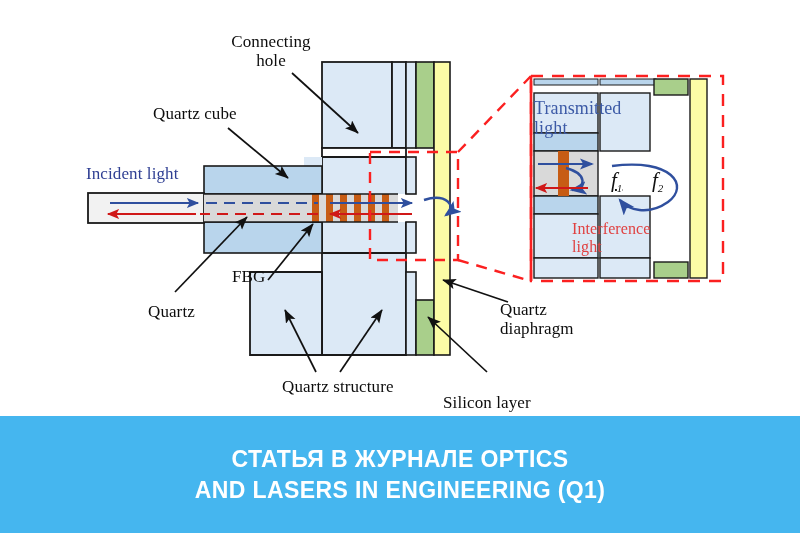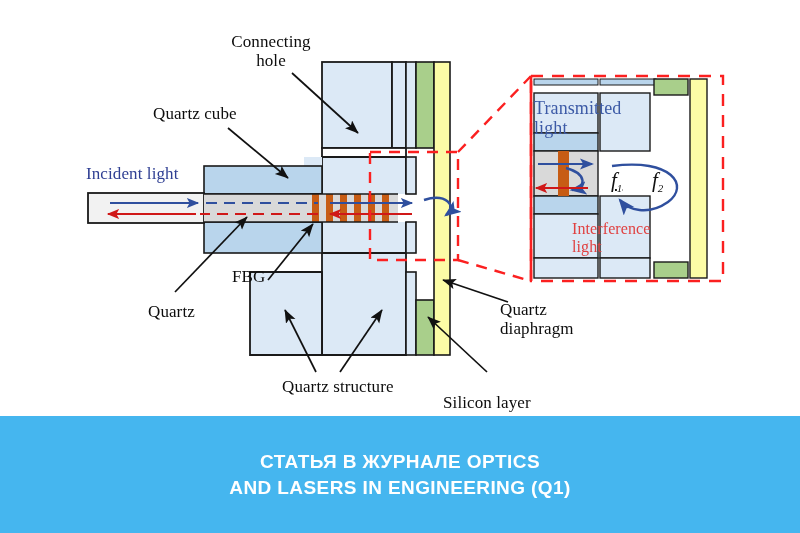--- a/index.html
+++ b/index.html
@@ -44,21 +44,21 @@
 
   
   #banner{
     position:absolute;left:0;top:416px;width:800px;height:117px;
     background:#45b6ef;
     display:flex;align-items:center;justify-content:center;
   }
   #banner-text{
     font-family:"Liberation Sans", sans-serif;
     font-weight:bold;
-    font-size:19px;
+    font-size:23px;
     line-height:1.32;
     color:#ffffff;
     text-align:center;
     letter-spacing:0.4px;
     text-transform:uppercase;
   }
 </style>
 </head>
 <body>
 

